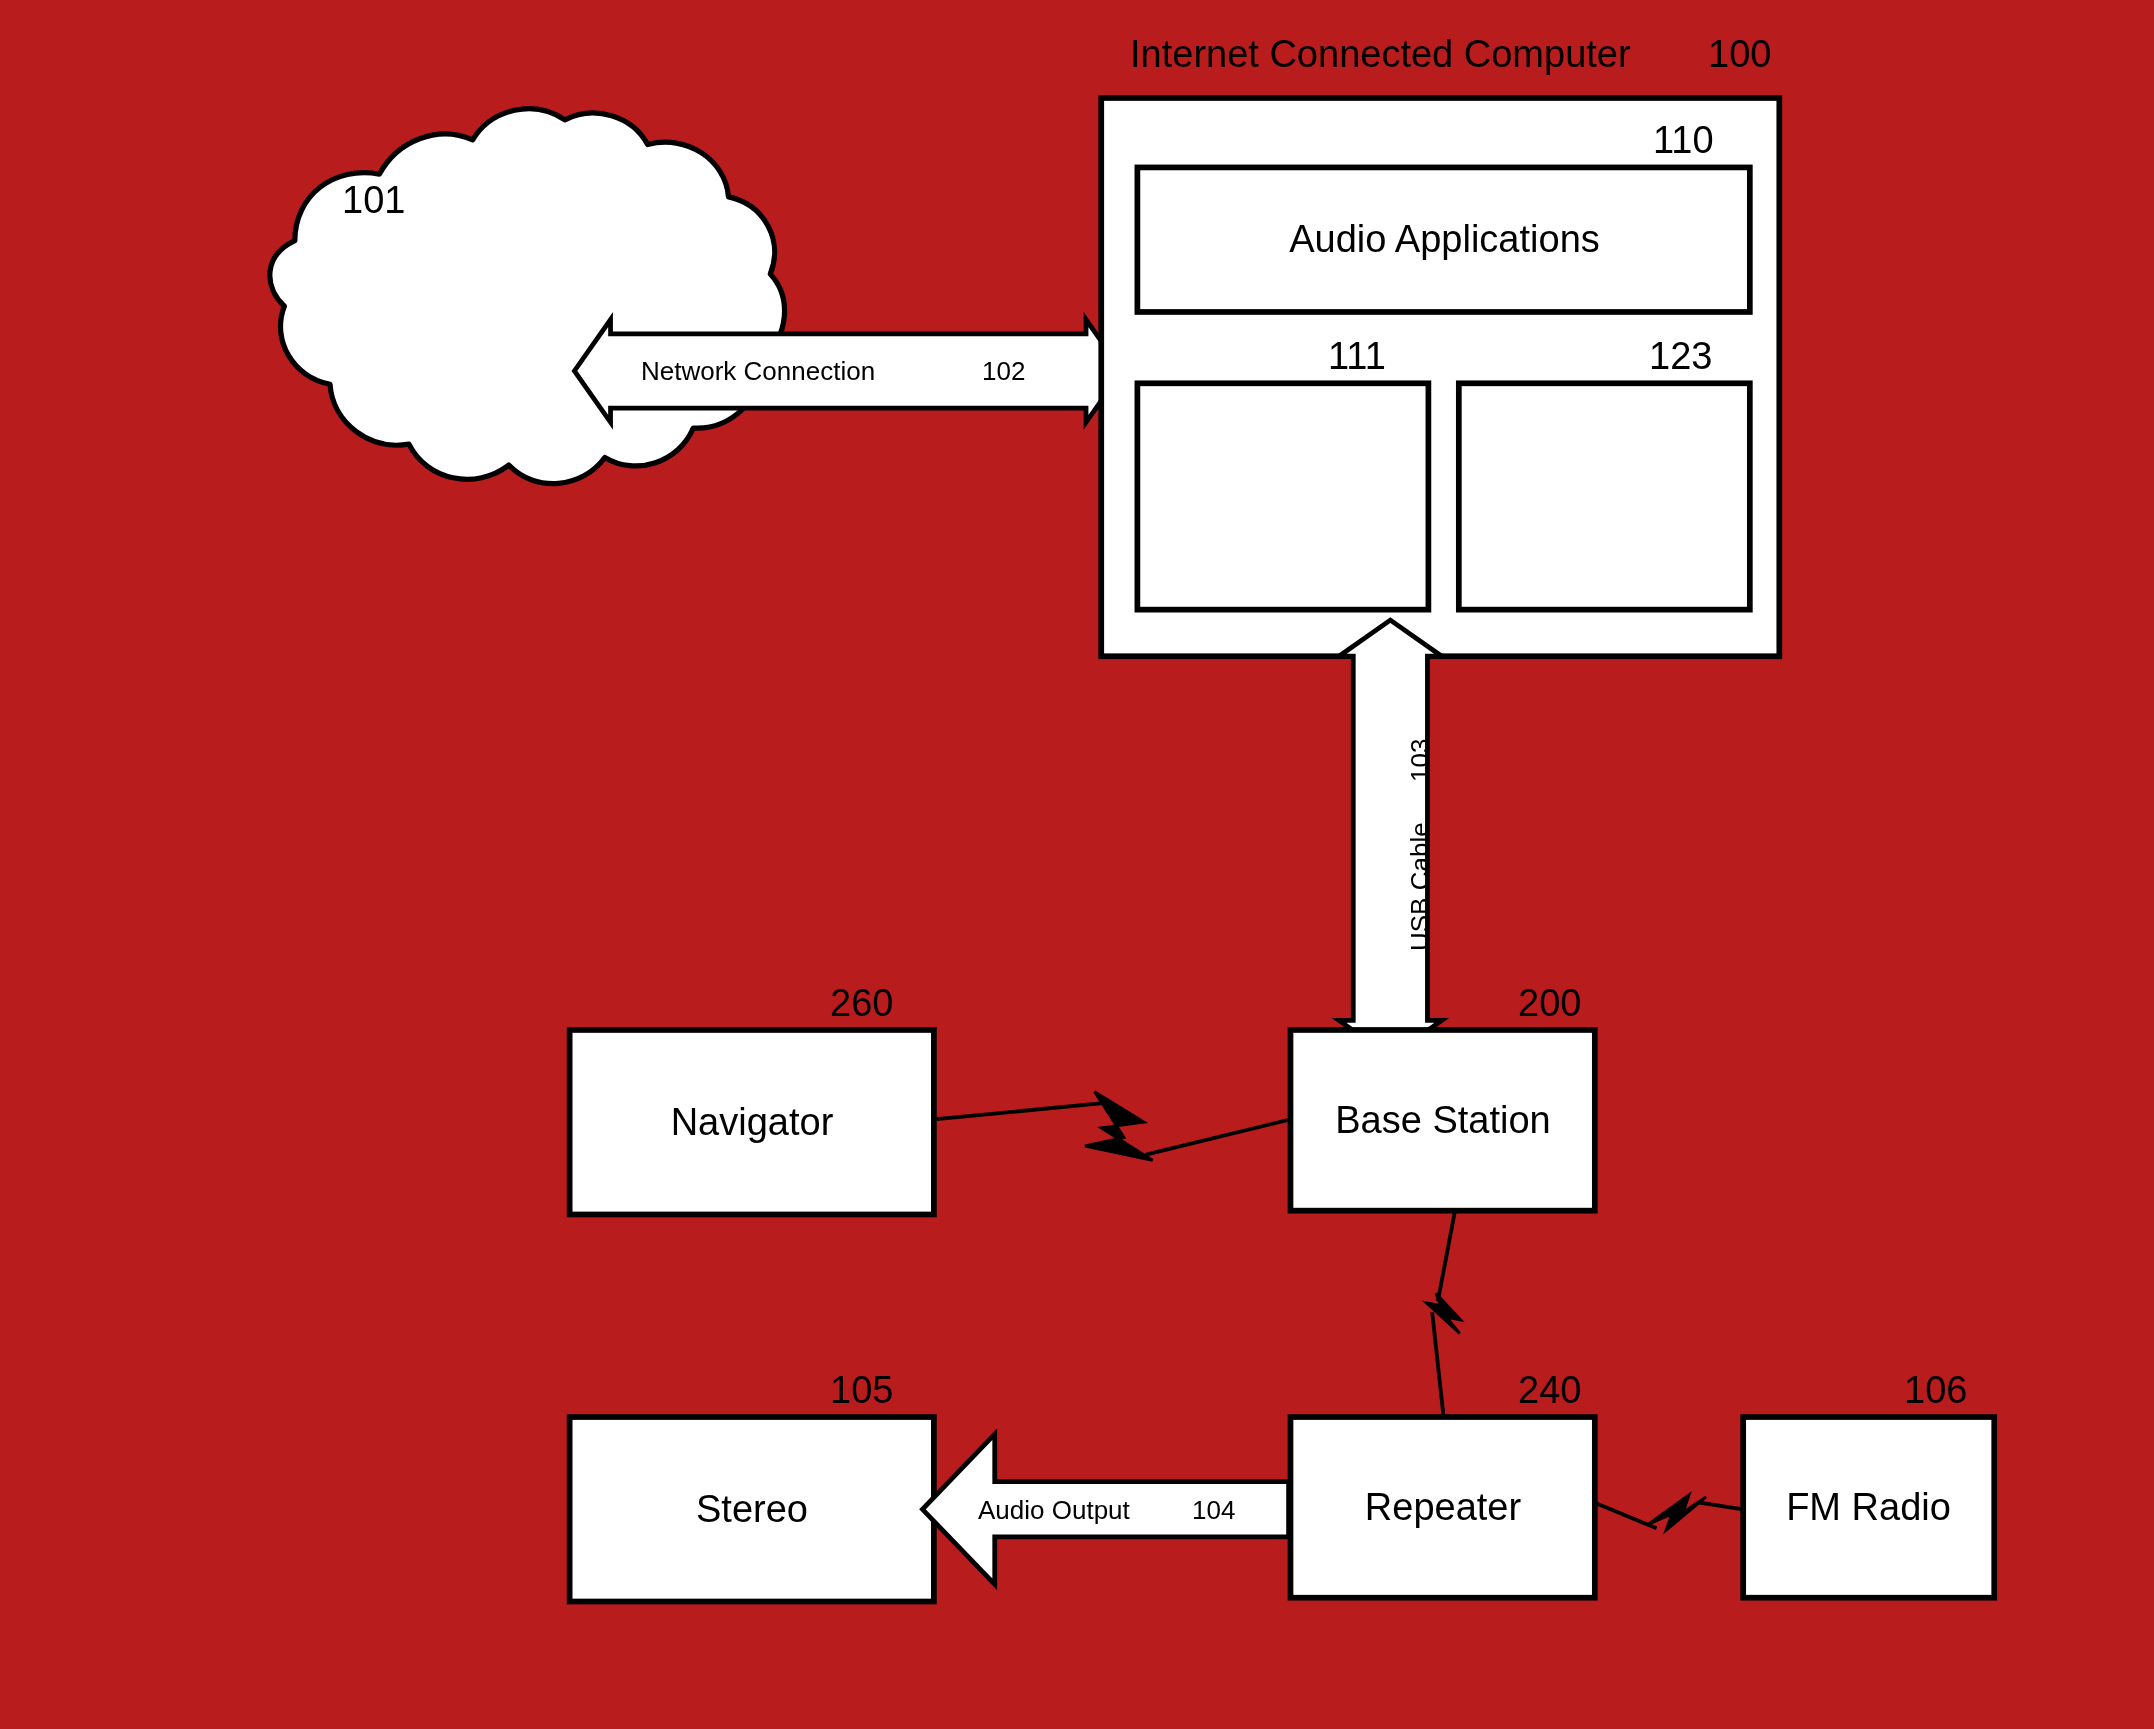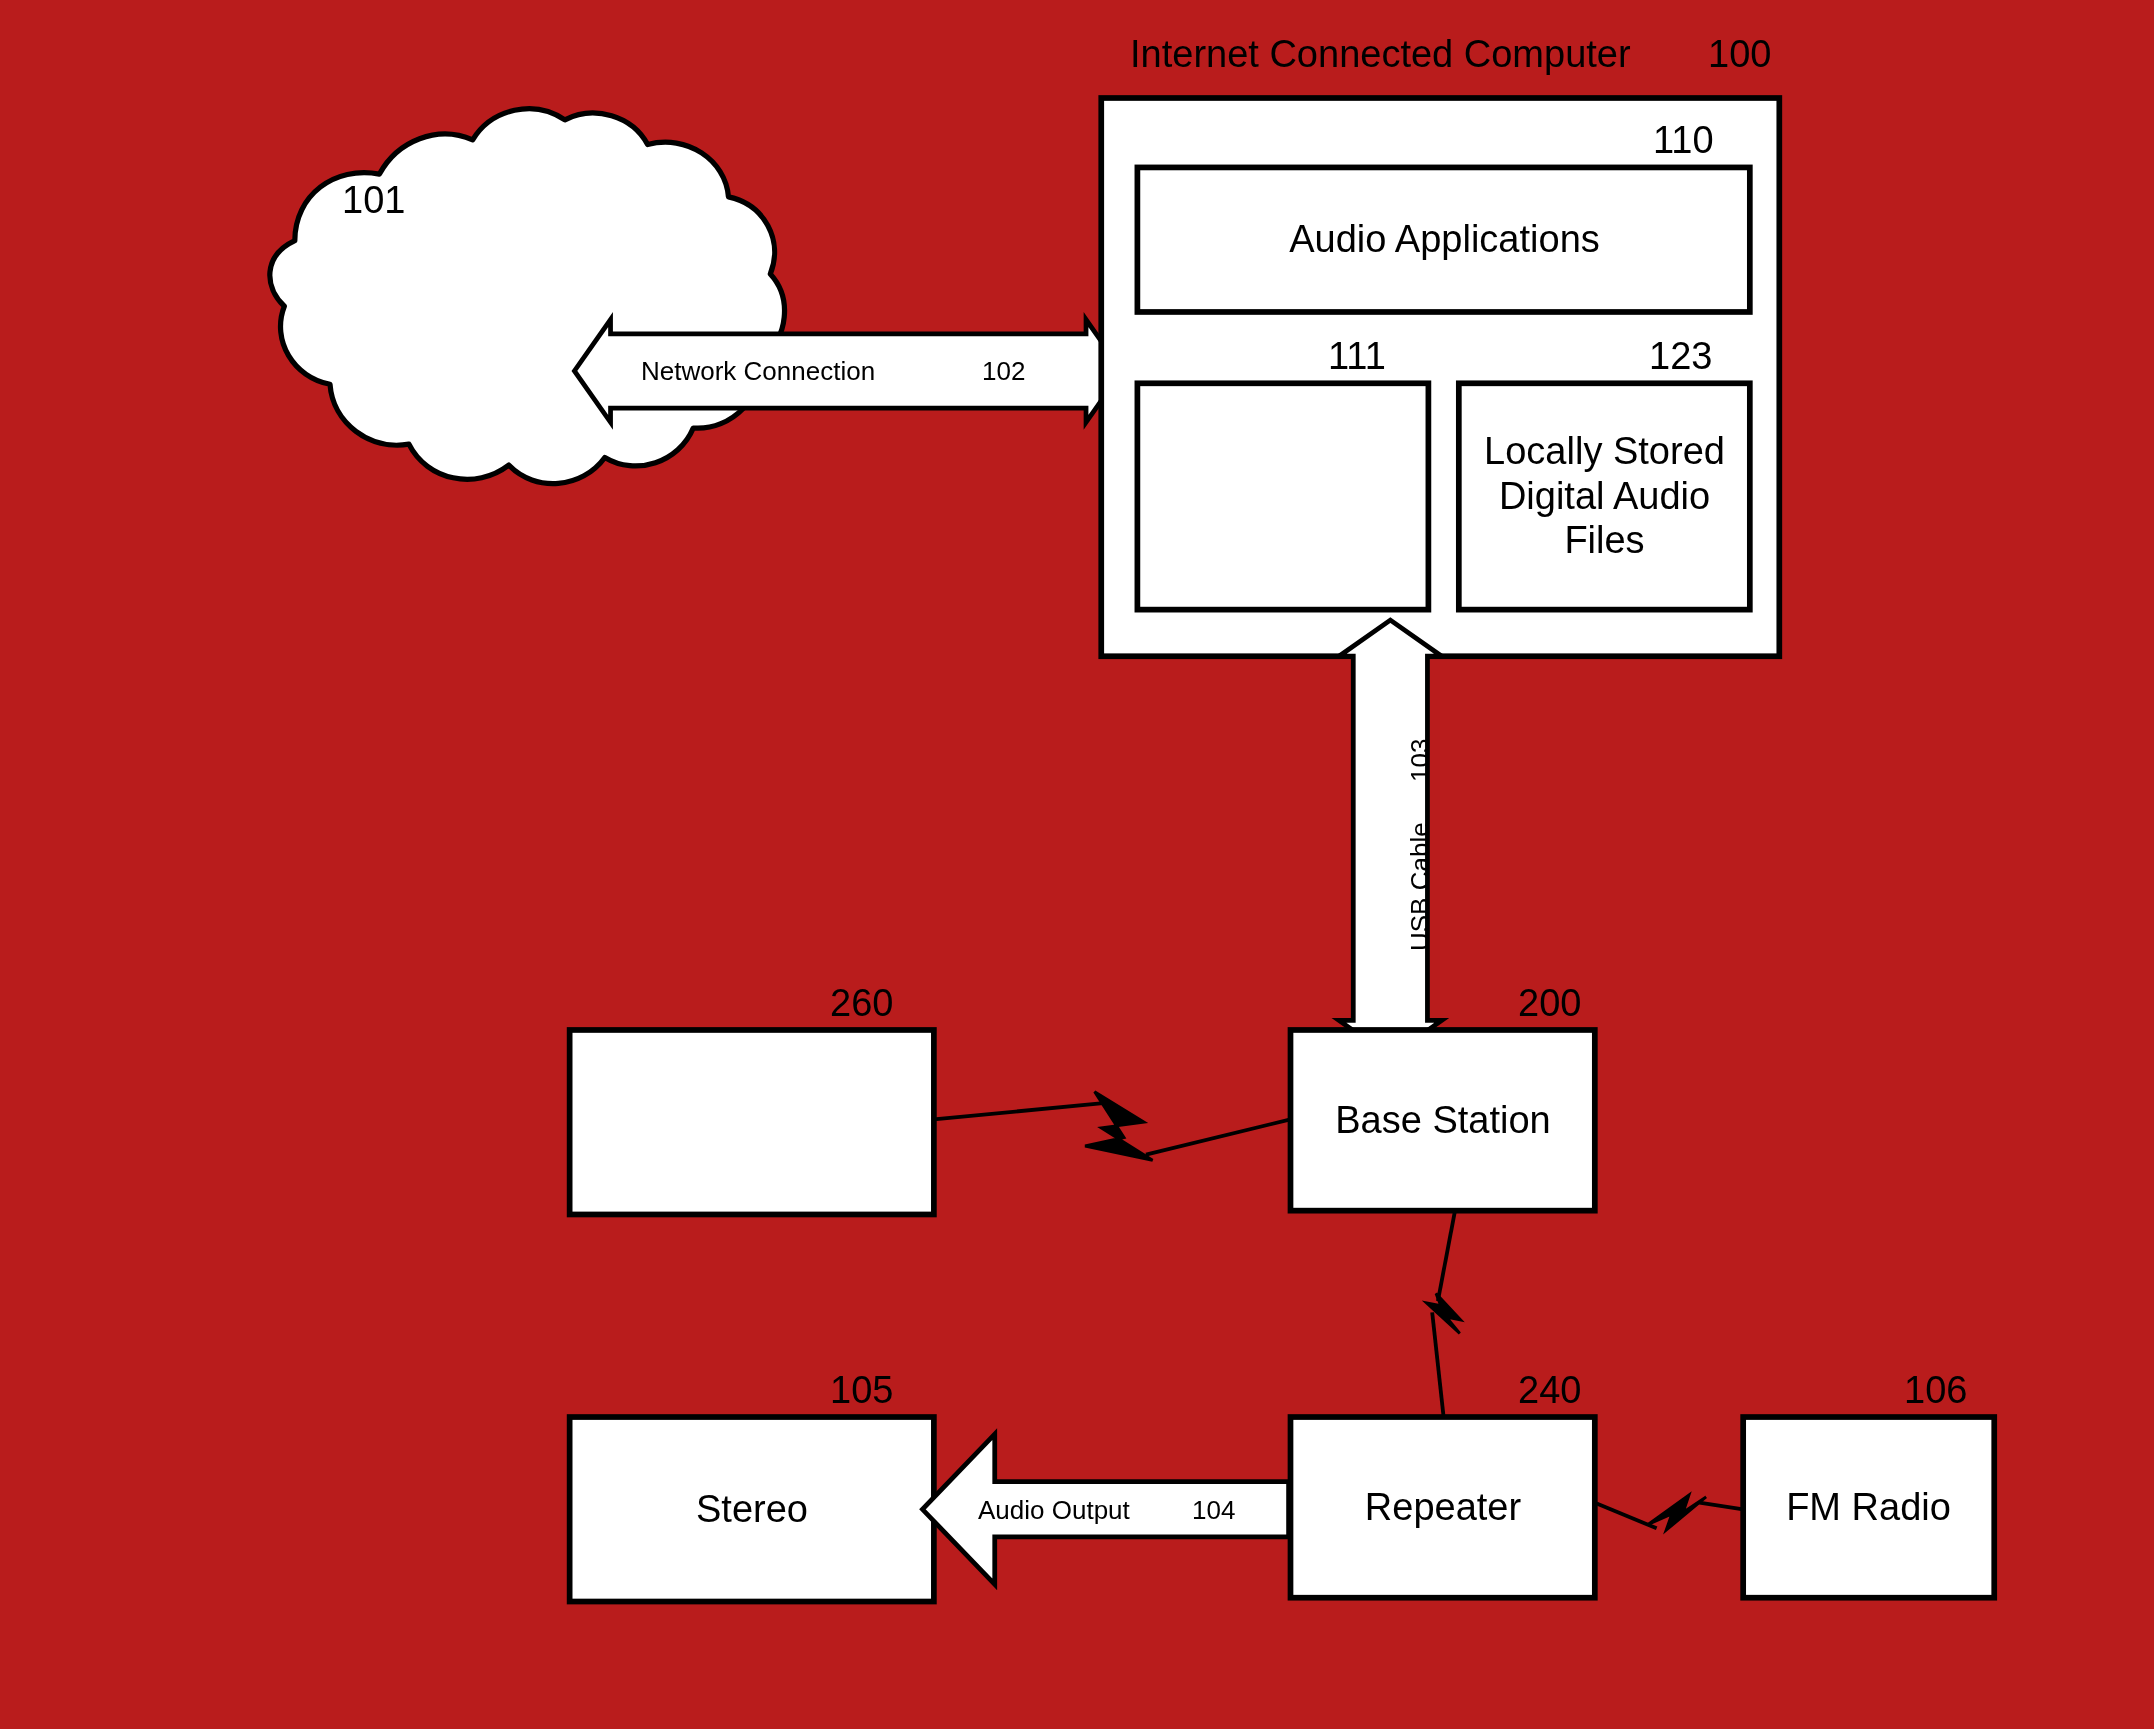--- a/index.html
+++ b/index.html
@@ -157,33 +157,31 @@
   </svg>
 
   <div class="title-label" style="left:1130px; top:33px;">Internet Connected Computer</div>
   <div class="ref-num" style="left:1676px; top:33px;margin-left:32px;">100</div>
 
   <div class="node-label" style="left:1138px; top:167px; width:613px; height:145px; font-size:38px;">Audio Applications</div>
   <div class="ref-num" style="left:1653px; top:119px;">110</div>
 
   <div class="ref-num" style="left:1328px; top:335px;">111</div>
 
-  <div class="node-label" style="left:1459px; top:383px; width:291px; height:226px; font-size:38px;">Locally Stored
-Digital Audio
-Files</div>
   <div class="ref-num" style="left:1649px; top:335px;">123</div>
 
   <div class="ref-num" style="left:342px; top:179px;">101</div>
 
   <div class="edge-label" style="left:641px; top:356px;">Network Connection</div>
   <div class="edge-label" style="left:982px; top:356px;">102</div>
 
   <div class="vert-label" style="left:1405px; top:951px;">USB Cable</div>
   <div class="vert-label" style="left:1405px; top:782px;">103</div>
 
+  <div class="node-label" style="left:570px; top:1030px; width:364px; height:185px; font-size:38px;">Navigator</div>
   <div class="ref-num" style="left:830px; top:982px;">260</div>
 
   <div class="node-label" style="left:1291px; top:1030px; width:304px; height:181px; font-size:38px;">Base Station</div>
   <div class="ref-num" style="left:1518px; top:982px;">200</div>
 
   <div class="node-label" style="left:570px; top:1417px; width:364px; height:185px; font-size:38px;">Stereo</div>
   <div class="ref-num" style="left:830px; top:1369px;">105</div>
 
   <div class="node-label" style="left:1291px; top:1417px; width:304px; height:181px; font-size:38px;">Repeater</div>
   <div class="ref-num" style="left:1518px; top:1369px;">240</div>

